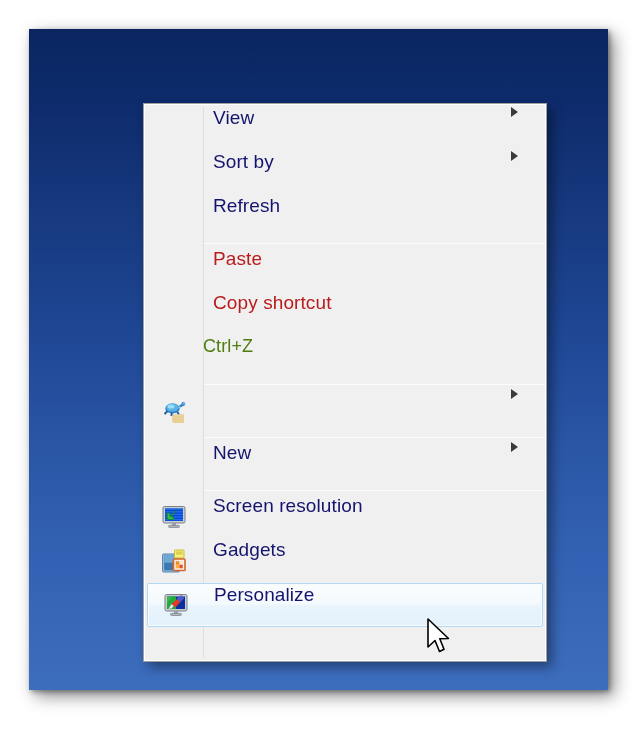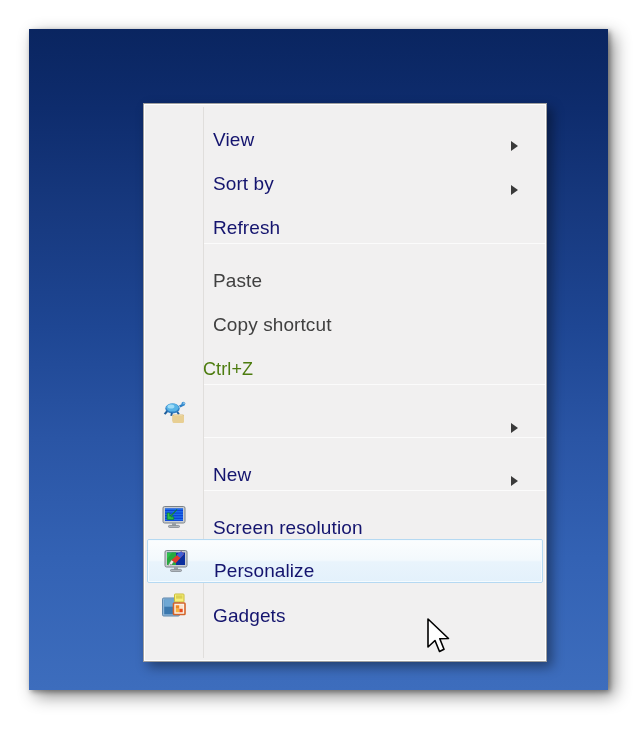--- a/index.html
+++ b/index.html
@@ -60,21 +60,21 @@
     top: 3px;
     bottom: 3px;
     width: 1px;
     background: #e0dedc;
   }
 
   .menu-item {
     position: relative;
     height: 44px;
     display: flex;
-    align-items: flex-end;
+    align-items: flex-start;
     color: #14146e;
     font-size: 19px;
     letter-spacing: 0.1px;
   }
 
   .menu-item .gutter {
     width: 59px;
     min-width: 59px;
     height: 100%;
     display: flex;
@@ -88,21 +88,21 @@
     white-space: nowrap;
   }
 
   .menu-item .accel {
     color: #4d7c0f;
     font-size: 18px;
     padding-right: 33px;
     white-space: nowrap;
   }
 
-  .menu-item.disabled .label { color: #404040; }
+  .menu-item.disabled .label { color: #b91c1c; }
 
   .menu-item.selected {
     background: linear-gradient(to bottom, #fbfdfe 0%, #f3f9fd 48%, #e9f4fc 52%, #e3f1fb 100%);
     border: 1px solid #b5d9f2;
     outline: 1px solid #f5fbff;
     outline-offset: -2px;
     border-radius: 2px;
     margin: 0 3px;
     height: 44px;
   }
@@ -225,57 +225,57 @@
             <rect x="4" y="12.3" width="18" height="1.4" fill="#1f6fe8"></rect>
             <rect x="4" y="14.9" width="18" height="1.4" fill="#1f6fe8"></rect>
             <path d="M16 5.4 L8.8 12.3 V9 H6.2 v6.4 h6.6 v-2.5 h-3 z" fill="#2fc24a" stroke="#0e7a25" stroke-width="0.7" stroke-linejoin="round"></path>
             <rect x="11" y="19" width="4" height="2.6" fill="#9aa1a8"></rect>
             <rect x="7.5" y="21.4" width="11" height="2" rx="0.9" fill="#b6bcc2" stroke="#7b8288" stroke-width="0.8"></rect>
           </svg>
         </div>
         <div class="label">Screen resolution</div>
       </div>
 
-      <div class="menu-item selected">
-        <div class="gutter">
-          <svg class="icon" viewBox="0 0 26 26">
-            <rect x="2" y="2.5" width="22" height="16.5" rx="1.6" fill="#c9cdd2" stroke="#7b8288" stroke-width="1"></rect>
-            <rect x="4" y="4.5" width="18" height="12.5" fill="#0b2f9e"></rect>
-            <path d="M4 4.5 h9 v12.5 h-9 z" fill="#2fbf4a"></path>
-            <path d="M4 11 l5 -6.5 h4 v12.5 h-9 z" fill="#27a83f"></path>
-            <path d="M6.2 15.6 l2.4 -3.6 2.2 1.6 -2.2 3.2 z" fill="#f2f2f2" stroke="#8d8d8d" stroke-width="0.5"></path>
-            <path d="M8.6 12 L18.2 3.2 l2.9 2.7 -8.5 9.3 z" fill="#e03a2a"></path>
-            <path d="M13.6 6.8 L18.2 3.2 l2.9 2.7 -3.8 4.2 z" fill="#3f5fd6"></path>
-            <path d="M6.2 15.6 l-0.9 2.6 2.6 -0.9 z" fill="#ffffff" stroke="#9a9a9a" stroke-width="0.5"></path>
-            <rect x="11" y="19" width="4" height="2.6" fill="#9aa1a8"></rect>
-            <rect x="7.5" y="21.4" width="11" height="2" rx="0.9" fill="#b6bcc2" stroke="#7b8288" stroke-width="0.8"></rect>
-          </svg>
-        </div>
-        <div class="label">Personalize</div>
-      </div>
-
       <div class="menu-item">
         <div class="gutter">
           <svg class="icon" viewBox="0 0 26 26">
             <rect x="1.5" y="6" width="17" height="18" rx="1.2" fill="#8fb6d8" stroke="#5d87ad" stroke-width="1"></rect>
             <rect x="3.2" y="7.7" width="13.6" height="14.6" fill="#3b78ae"></rect>
             <rect x="3.2" y="7.7" width="13.6" height="7" fill="#6fa8d4"></rect>
             <rect x="13.5" y="2" width="9.5" height="8" rx="0.8" fill="#f7f07a" stroke="#c9bc3a" stroke-width="1"></rect>
             <rect x="15" y="3.6" width="6.5" height="1" fill="#c9bc3a"></rect>
             <rect x="15" y="5.4" width="6.5" height="1" fill="#c9bc3a"></rect>
             <rect x="12.5" y="11" width="11.5" height="11.5" rx="0.8" fill="#f8f4ee" stroke="#d4642a" stroke-width="1.6"></rect>
             <rect x="14.3" y="12.8" width="7.9" height="7.9" fill="#fbe3cd"></rect>
             <rect x="14.8" y="13.3" width="3.4" height="3.4" fill="#f0871f"></rect>
             <rect x="18.3" y="16.8" width="3.4" height="3.4" fill="#e84c1e"></rect>
             <rect x="14.8" y="16.8" width="3.4" height="3.4" fill="#f6b23c"></rect>
           </svg>
         </div>
         <div class="label">Gadgets</div>
       </div>
 
+      <div class="menu-item selected">
+        <div class="gutter">
+          <svg class="icon" viewBox="0 0 26 26">
+            <rect x="2" y="2.5" width="22" height="16.5" rx="1.6" fill="#c9cdd2" stroke="#7b8288" stroke-width="1"></rect>
+            <rect x="4" y="4.5" width="18" height="12.5" fill="#0b2f9e"></rect>
+            <path d="M4 4.5 h9 v12.5 h-9 z" fill="#2fbf4a"></path>
+            <path d="M4 11 l5 -6.5 h4 v12.5 h-9 z" fill="#27a83f"></path>
+            <path d="M6.2 15.6 l2.4 -3.6 2.2 1.6 -2.2 3.2 z" fill="#f2f2f2" stroke="#8d8d8d" stroke-width="0.5"></path>
+            <path d="M8.6 12 L18.2 3.2 l2.9 2.7 -8.5 9.3 z" fill="#e03a2a"></path>
+            <path d="M13.6 6.8 L18.2 3.2 l2.9 2.7 -3.8 4.2 z" fill="#3f5fd6"></path>
+            <path d="M6.2 15.6 l-0.9 2.6 2.6 -0.9 z" fill="#ffffff" stroke="#9a9a9a" stroke-width="0.5"></path>
+            <rect x="11" y="19" width="4" height="2.6" fill="#9aa1a8"></rect>
+            <rect x="7.5" y="21.4" width="11" height="2" rx="0.9" fill="#b6bcc2" stroke="#7b8288" stroke-width="0.8"></rect>
+          </svg>
+        </div>
+        <div class="label">Personalize</div>
+      </div>
+
     </div>
 
     <svg id="cursor" viewBox="0 0 26 40">
       <path d="M2 1 L2 29 L9 22.5 L13.5 33.5 L18 31.3 L13.8 20.8 L22.5 20.5 Z" fill="#ffffff" stroke="#000000" stroke-width="1.6" stroke-linejoin="round"></path>
     </svg>
 
   </div>
 
 </div>
 

